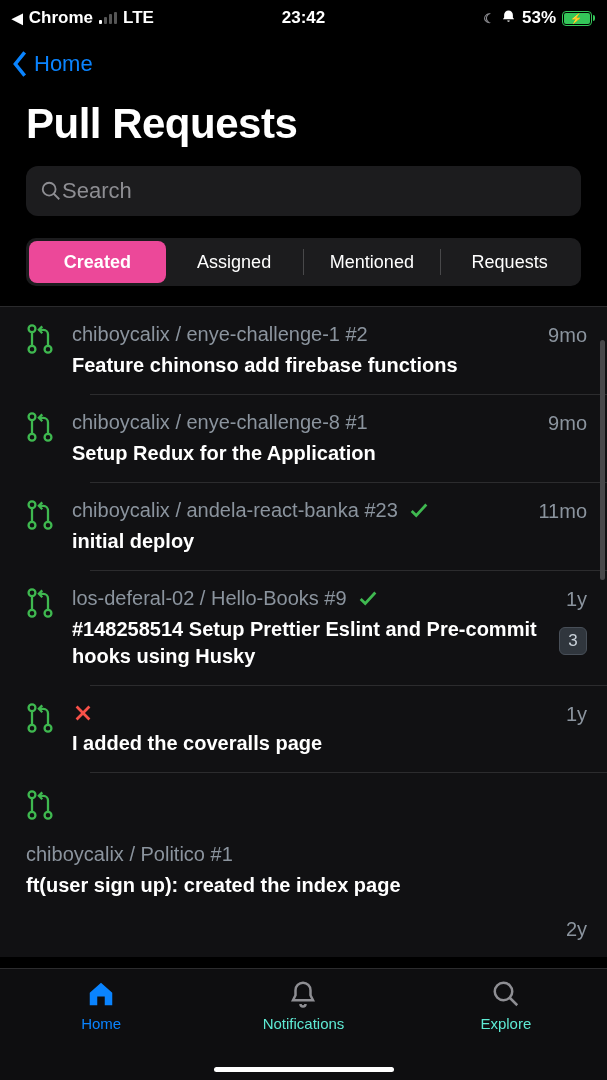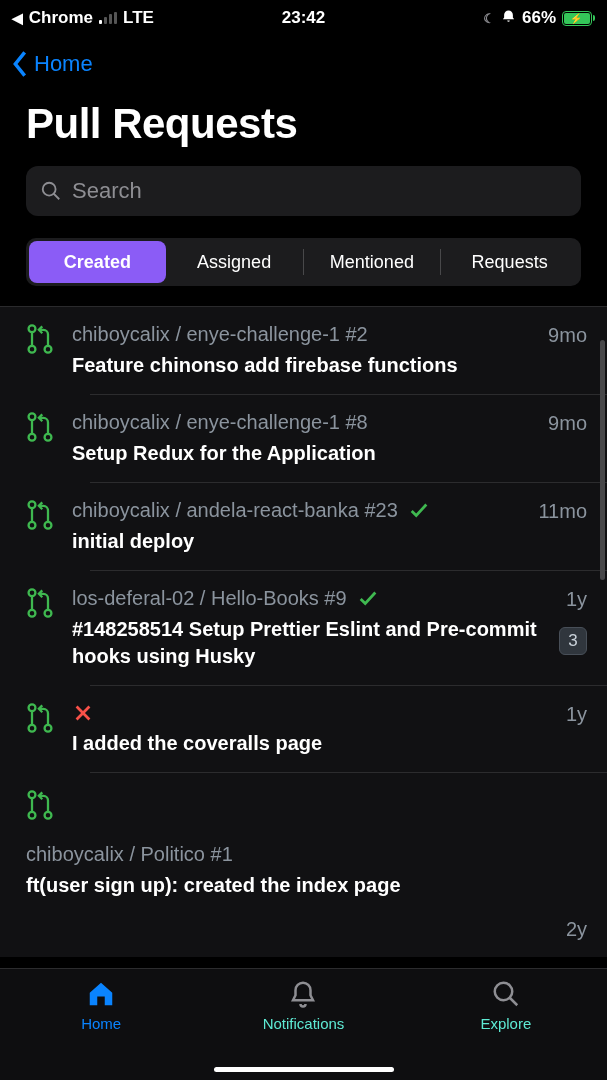--- a/index.html
+++ b/index.html
@@ -133,21 +133,20 @@
     .search-wrap {
       padding: 0 26px 22px 26px;
     }
     .search {
       background: #1c1c1e;
       border-radius: 12px;
       height: 50px;
       display: flex;
       align-items: center;
       padding: 0 14px;
-      gap: 10px;
     }
     .search svg {
       width: 22px;
       height: 22px;
       stroke: #8e8e93;
       stroke-width: 2;
       fill: none;
     }
     .search input {
       background: transparent;
@@ -177,21 +176,21 @@
       display: flex;
       align-items: center;
       justify-content: center;
       font-size: 18px;
       font-weight: 500;
       color: #fff;
       border-radius: 8px;
       position: relative;
     }
     .seg-item.active {
-      background: #8b5cf6;
+      background: #ec4899;
       font-weight: 600;
     }
     .seg-divider {
       width: 1px;
       background: #48484a;
       margin: 8px 0;
     }
     
     .list {
       margin-top: 20px;
@@ -376,21 +375,21 @@
     <span>LTE</span>
   </div>
   <div class="status-center">23:42</div>
   <div class="status-right">
     <span class="moon-icon">☾</span>
     <span class="alarm-icon">
       <svg viewBox="0 0 24 24">
           <path d="M12 4a7 7 0 00-7 7v4l-2 3h18l-2-3v-4a7 7 0 00-7-7zm-2 16a2 2 0 004 0"></path>
         </svg>
     </span>
-    <span>66%</span>
+    <span>53%</span>
     <span class="battery">
       <span class="battery-body">
           <span class="battery-fill"></span>
           <span class="battery-bolt">⚡</span>
         </span>
       <span class="battery-tip"></span>
     </span>
   </div>
 </div>
 
@@ -462,21 +461,21 @@
           <circle cx="5" cy="5" r="3"></circle>
           <circle cx="5" cy="23" r="3"></circle>
           <line x1="5" y1="8" x2="5" y2="20"></line>
           <circle cx="19" cy="23" r="3"></circle>
           <path d="M19 20 V10 a4 4 0 00-4-4 h-3"></path>
           <polyline points="14,3 11,6 14,9"></polyline>
         </svg>
     </div>
     <div class="pr-content">
       <div class="pr-header">
-        <span class="pr-repo">chiboycalix / enye-challenge-1 #8</span>
+        <span class="pr-repo">chiboycalix / enye-challenge-8 #1</span>
       </div>
       <div class="pr-title">Setup Redux for the Application</div>
     </div>
     <div class="pr-meta">
       <span>9mo</span>
     </div>
   </div>
 
   <div class="pr-row">
     <div class="pr-icon">

